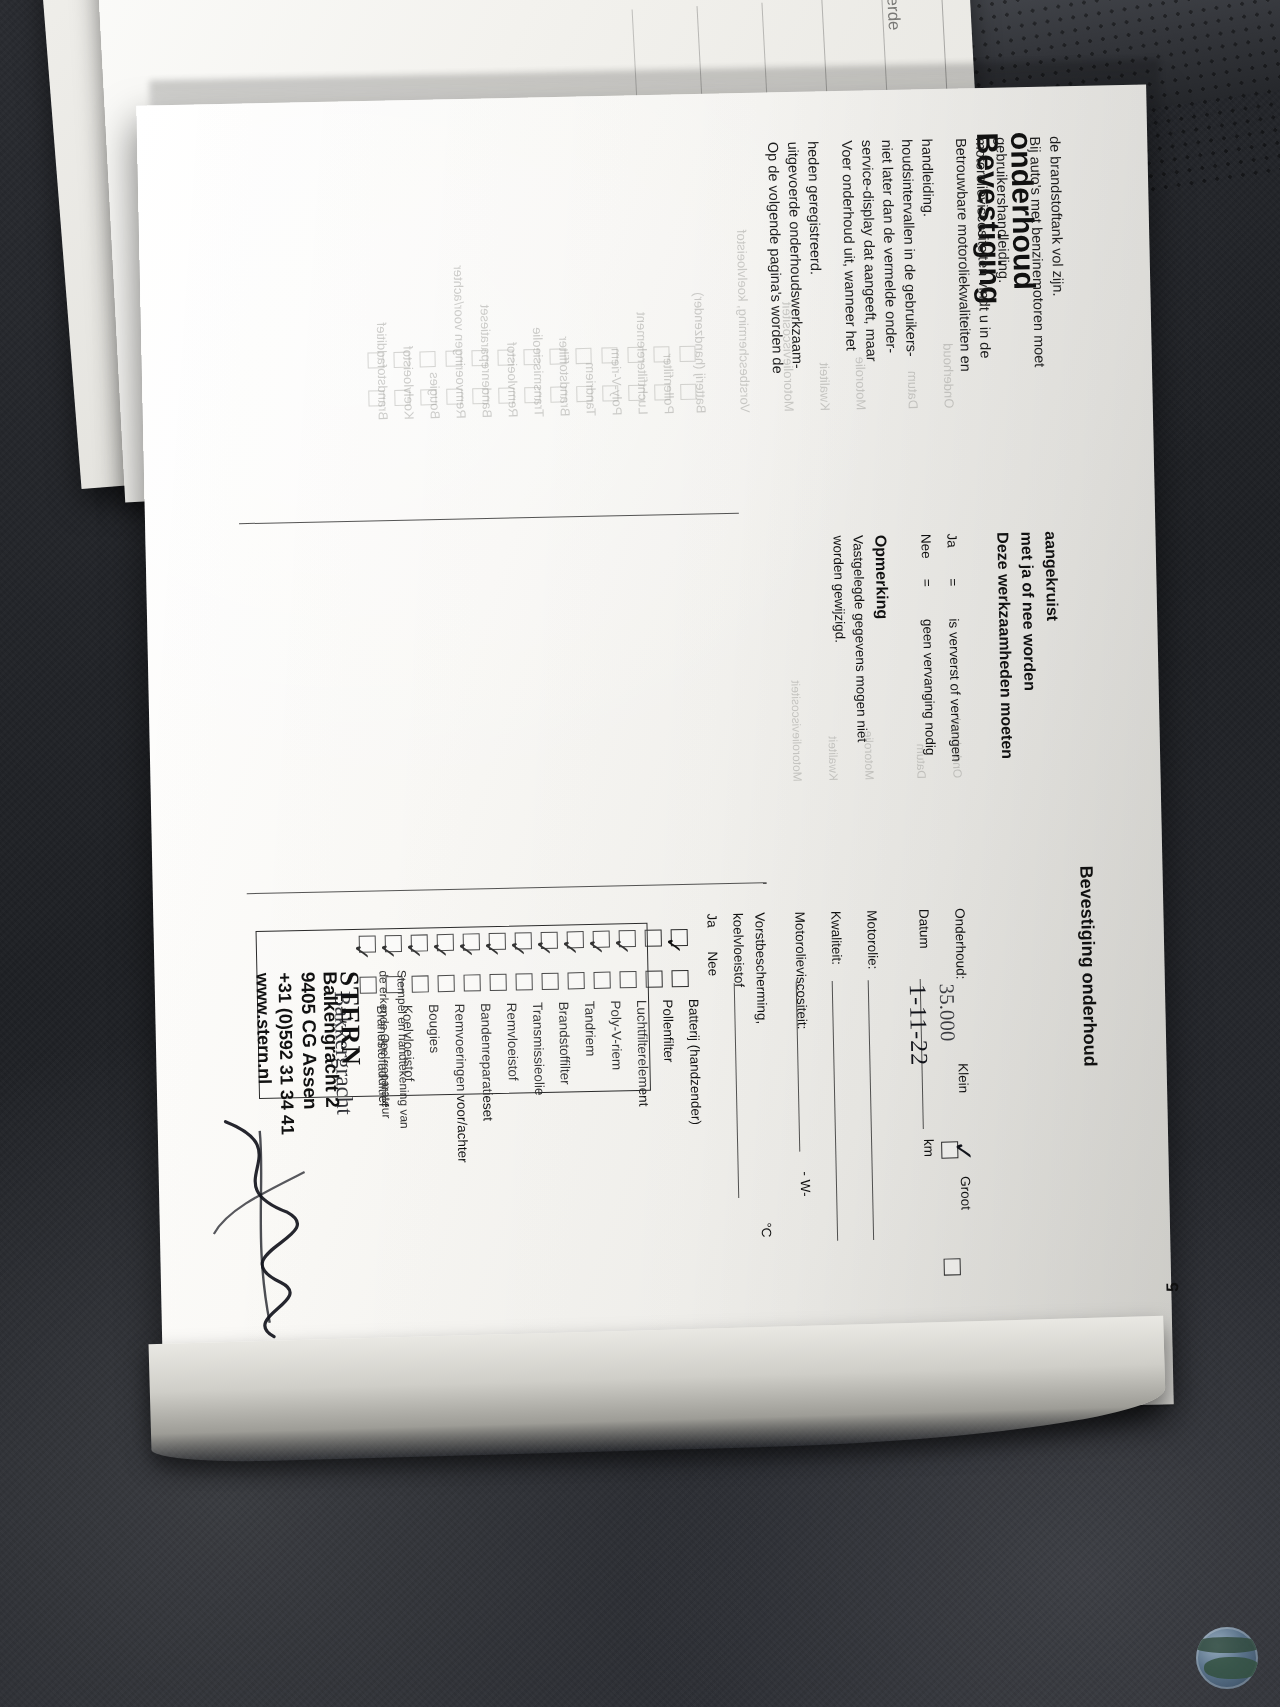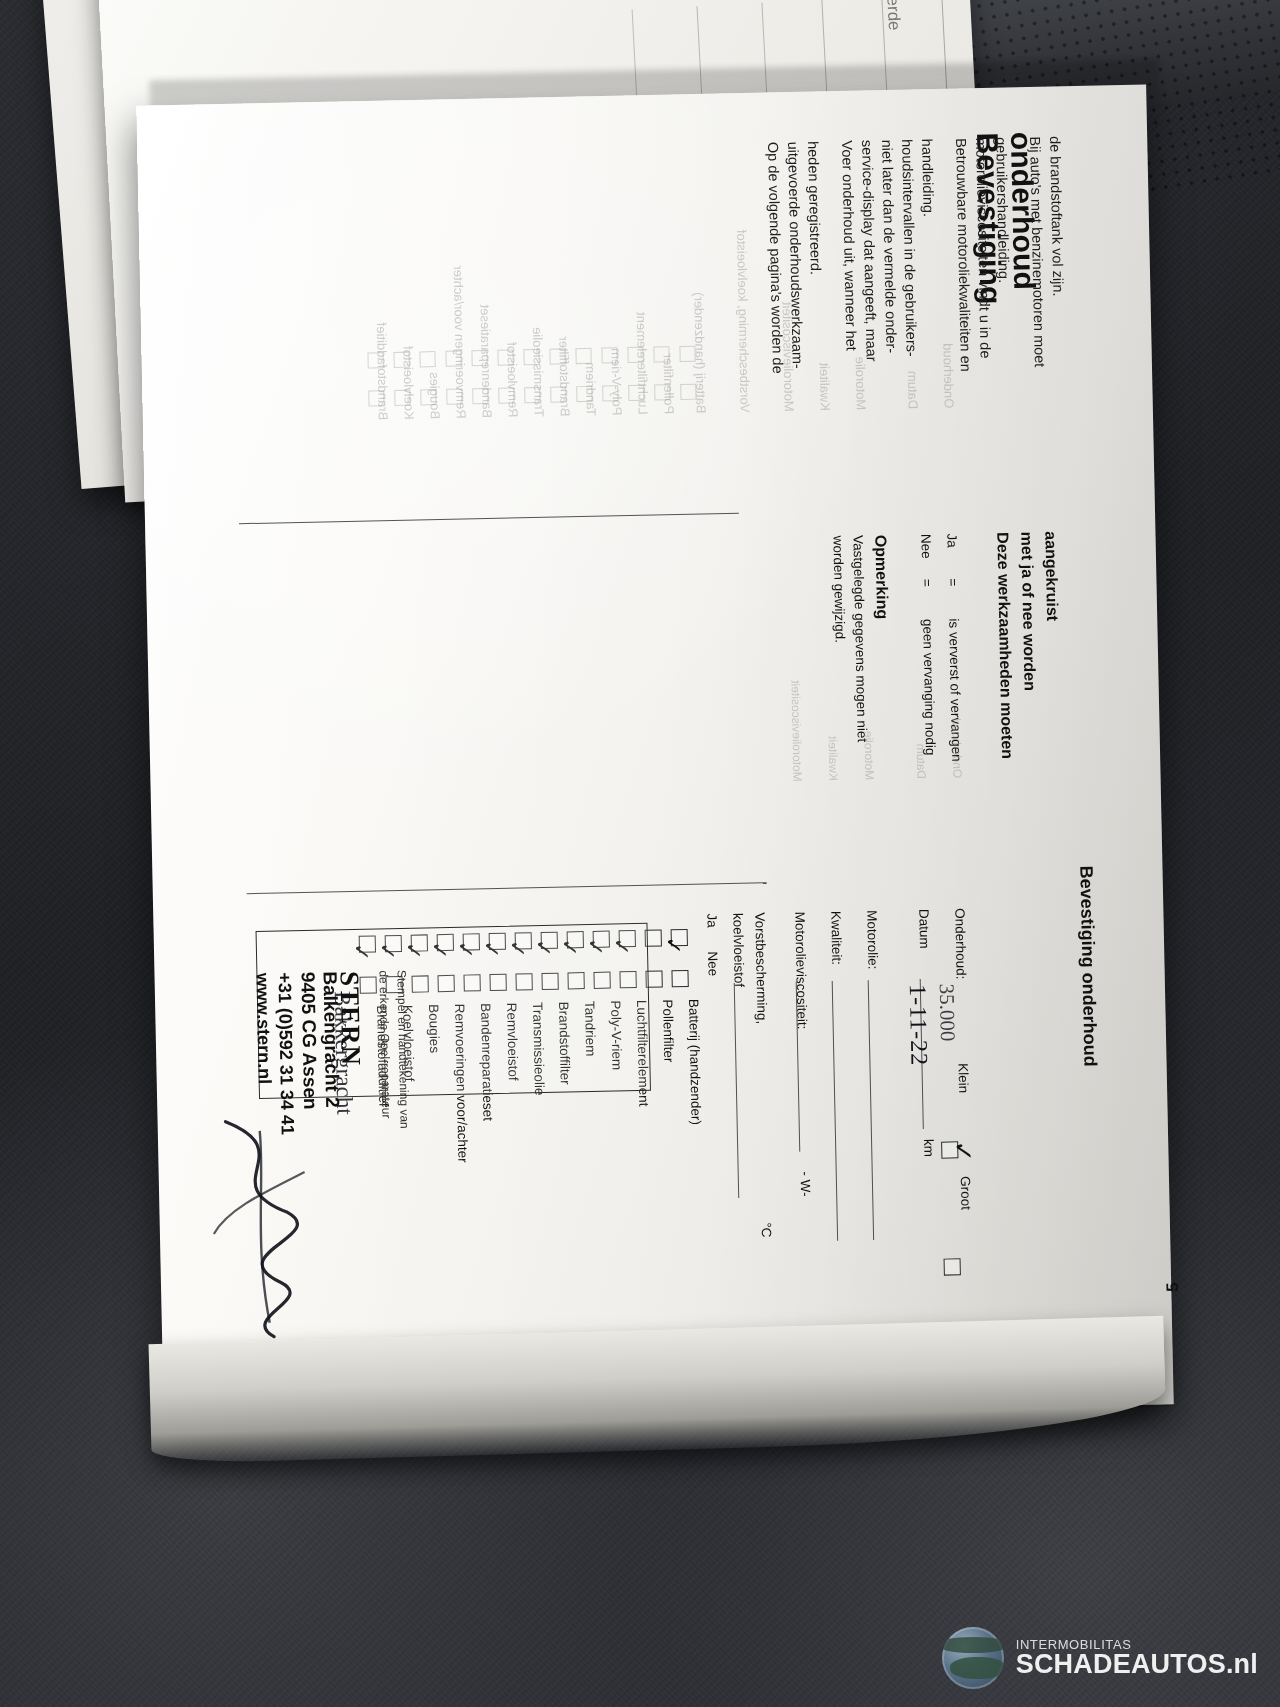--- a/index.html
+++ b/index.html
@@ -425,17 +425,13 @@
     <div class="ghost" style="left:800px;top:700px;transform:rotate(90deg) scaleX(-1);font-size:12px;">Onderhoud</div>
     <div class="ghost" style="left:764px;top:700px;transform:rotate(90deg) scaleX(-1);font-size:12px;">Datum</div>
     <div class="ghost" style="left:712px;top:700px;transform:rotate(90deg) scaleX(-1);font-size:12px;">Motorolie</div>
     <div class="ghost" style="left:676px;top:700px;transform:rotate(90deg) scaleX(-1);font-size:12px;">Kwaliteit</div>
     <div class="ghost" style="left:640px;top:700px;transform:rotate(90deg) scaleX(-1);font-size:12px;">Motorolieviscositeit</div>
   </div>
 </div>
 
 <div class="watermark">
   <div class="globe"></div>
-  <div class="wm-text">
-    <div class="wm-top">INTERMOBILITAS</div>
-    <div class="wm-bot">SCHADEAUTOS.nl</div>
-  </div>
 </div>
 
 </body></html>

